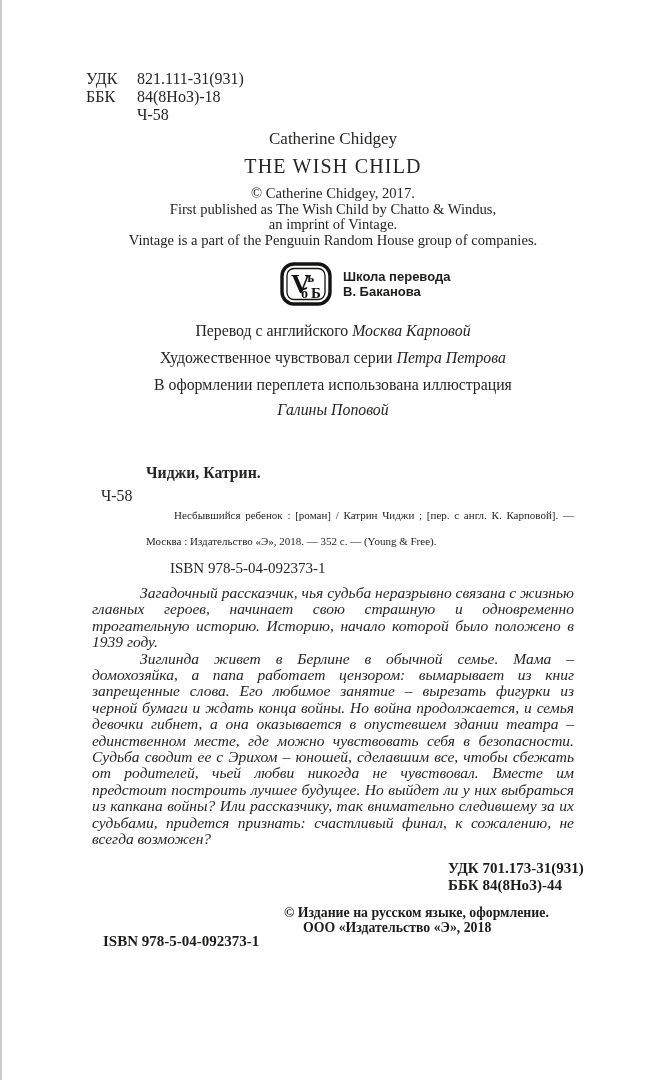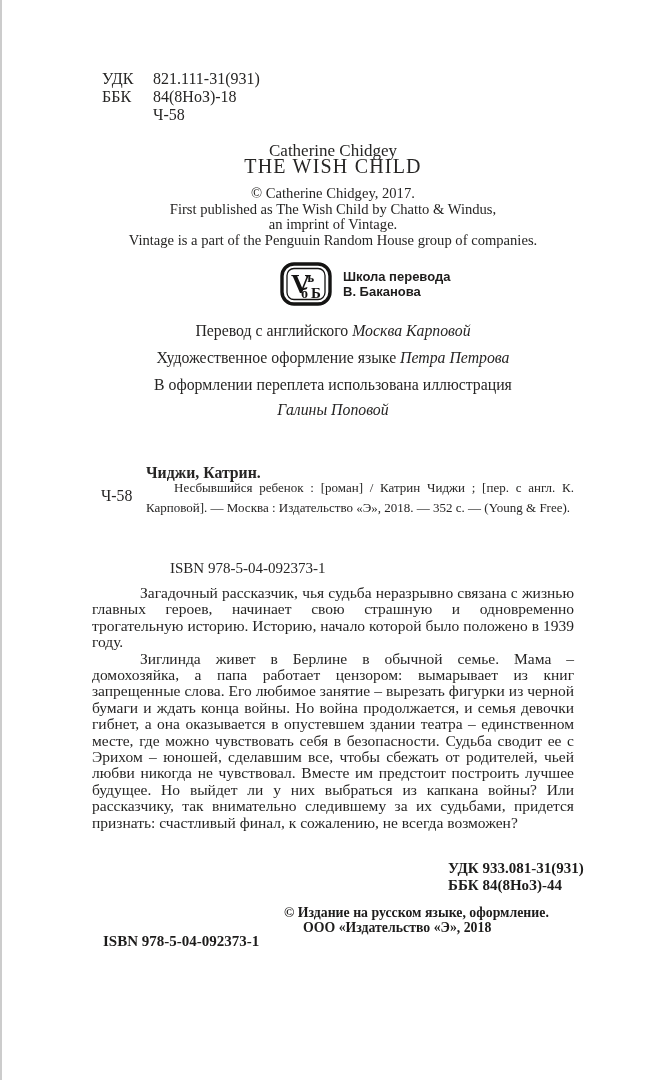--- a/index.html
+++ b/index.html
@@ -9,27 +9,27 @@
     height: 1080px;
     background: #ffffff;
     overflow: hidden;
     font-family: "Liberation Serif", "DejaVu Serif", serif;
     color: #262524;
     box-shadow: inset 2px 0 0 #cccccc;
   }
   .abs { position: absolute; }
 
   
-  .top-codes { top: 70px; left: 102px; font-size: 16px; line-height: 18px; }
+  .top-codes { top: 70px; left: 86px; font-size: 16px; line-height: 18px; }
   .code-row { display: flex; }
   .code-label { width: 51px; }
 
   
   .center-band { left: 92px; width: 482px; text-align: center; }
-  .orig-author { top: 129px; font-size: 17px; margin-top: 12px; }
+  .orig-author { top: 129px; font-size: 17px; }
   .orig-title  { top: 155px; font-size: 20px; letter-spacing: 1.2px; }
 
   
   .orig-copy { top: 186px; font-size: 14.6px; line-height: 15.7px; }
 
   
   .logo-row { top: 262px; left: 280px; display: flex; align-items: center; }
   .logo-box { width: 52px; height: 44px; flex: 0 0 auto; }
   .logo-text {
     margin-left: 11px;
@@ -42,29 +42,29 @@
   .credits { top: 317px; font-size: 15.8px; }
   .credit-line1 { line-height: 27px; }
   .credit-line2 { line-height: 27px; }
   .credit-line3 { line-height: 27px; }
   .credit-line4 { line-height: 23px; }
   .credit-name { font-style: italic; }
 
   
   .catalog-author { top: 464px; left: 146px; font-size: 15.8px; font-weight: bold; }
   .catalog-code   { top: 487px; left: 101px; font-size: 15.8px; }
-  .catalog-entry  { top: 478px; left: 146px; width: 428px;
-                    font-size: 13px; line-height: 20px;
+  .catalog-entry  { top: 502px; left: 146px; width: 428px;
+                    font-size: 11px; line-height: 26px;
                     text-align: justify; text-indent: 28px; }
   .catalog-isbn   { top: 560px; left: 170px; font-size: 15px; }
 
   
   .annotation { top: 585px; left: 92px; width: 482px;
                 font-size: 15.5px; line-height: 16.4px; text-align: justify; }
-  .annotation p { margin: 0; text-indent: 48px; }
+  .annotation p { margin: 0; text-indent: 48px; font-style: italic; }
 
   
   .codes-bottom { top: 860px; left: 448px; font-size: 15px; line-height: 17px;
                   font-weight: bold; color: #1d1c1b; }
 
   
   .imprint { top: 905px; left: 284px; font-size: 13.8px; line-height: 15.2px;
              font-weight: bold; color: #1d1c1b; white-space: nowrap; }
   .imprint-line3 { margin-left: 19px; }
   .isbn-bottom { top: 933px; left: 103px; font-size: 15px; font-weight: bold; color: #1d1c1b; }
@@ -114,42 +114,42 @@
       <div>Школа перевода</div>
       <div>В. Баканова</div>
     </div>
   </div>
 
   <div class="abs center-band credits">
     <div class="credit-line1">
       <span>Перевод с английского </span><span class="credit-name">Москва Карповой</span>
     </div>
     <div class="credit-line2">
-      <span>Художественное оформление языке </span><span class="credit-name">Петра Петрова</span>
+      <span>Художественное чувствовал серии </span><span class="credit-name">Петра Петрова</span>
     </div>
     <div class="credit-line3">
       <span>В оформлении переплета использована иллюстрация</span>
     </div>
     <div class="credit-line4">
       <span class="credit-name">Галины Поповой</span>
     </div>
   </div>
 
   <div class="abs catalog-author">Чиджи, Катрин.</div>
   <div class="abs catalog-code">Ч-58</div>
   <div class="abs catalog-entry">Несбывшийся ребенок : [роман] / Катрин Чиджи ; [пер. с англ. К. Карповой]. — Москва : Издательство «Э», 2018. — 352 с. — (Young &amp; Free).</div>
   <div class="abs catalog-isbn">ISBN 978-5-04-092373-1</div>
 
   <div class="abs annotation">
     <p>Загадочный рассказчик, чья судьба неразрывно связана с жизнью главных героев, начинает свою страшную и одновременно трогательную историю. Историю, начало которой было положено в 1939 году.</p>
     <p>Зиглинда живет в Берлине в обычной семье. Мама – домохозяйка, а папа работает цензором: вымарывает из книг запрещенные слова. Его любимое занятие – вырезать фигурки из черной бумаги и ждать конца войны. Но война продолжается, и семья девочки гибнет, а она оказывается в опустевшем здании театра – единственном месте, где можно чувствовать себя в безопасности. Судьба сводит ее с Эрихом – юношей, сделавшим все, чтобы сбежать от родителей, чьей любви никогда не чувствовал. Вместе им предстоит построить лучшее будущее. Но выйдет ли у них выбраться из капкана войны? Или рассказчику, так внимательно следившему за их судьбами, придется признать: счастливый финал, к сожалению, не всегда возможен?</p>
   </div>
 
   <div class="abs codes-bottom">
-    <div>УДК 933.081-31(931)</div>
+    <div>УДК 701.173-31(931)</div>
     <div>ББК 84(8НоЗ)-44</div>
   </div>
 
   <div class="abs imprint">
     <div>© Издание на русском языке, оформление.</div>
     <div class="imprint-line3">ООО «Издательство «Э», 2018</div>
   </div>
   <div class="abs isbn-bottom">ISBN 978-5-04-092373-1</div>
 
 </div>

